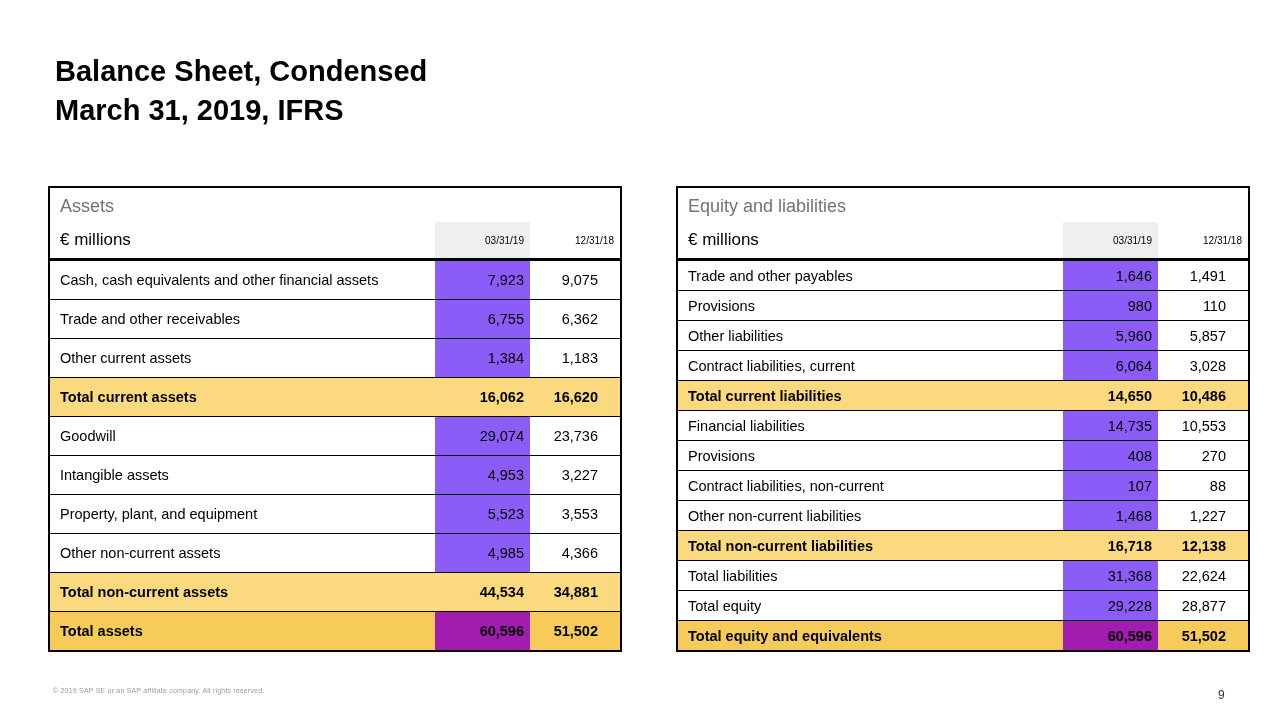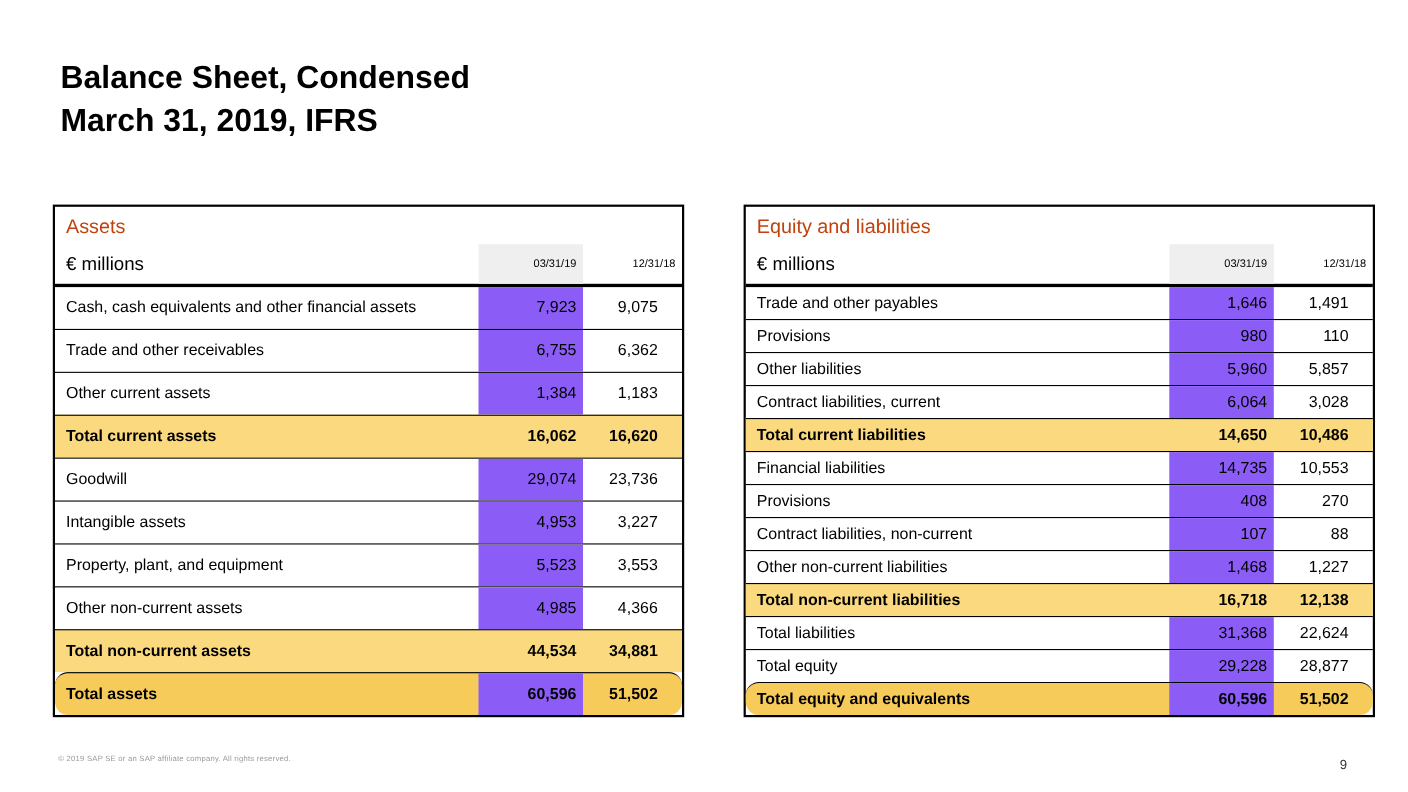--- a/index.html
+++ b/index.html
@@ -44,21 +44,21 @@
     height: 70px;
     border-bottom: 3px solid #000000;
     display: flex;
     flex-direction: column;
     justify-content: space-between;
     flex: none;
   }
   .table-title {
     font-size: 18px;
     padding: 8px 0 0 10px;
-    color: #c2410c;
+    color: #737373;
   }
   .unit-row {
     display: flex;
     align-items: stretch;
     height: 36px;
   }
   .unit-label {
     flex: 1;
     font-size: 17px;
     display: flex;
@@ -96,22 +96,22 @@
     box-sizing: border-box;
     font-size: 14.5px;
     white-space: nowrap;
   }
   .cell.label { flex: 1; padding-left: 10px; }
   .cell.v1 { width: 95px; justify-content: flex-end; padding-right: 6px; }
   .cell.v2 { width: 90px; justify-content: flex-end; padding-right: 22px; }
 
   .row.normal .v1 { background: #8b5cf6; }
   .row.subtotal { background: #FBD97E; font-weight: bold; }
-  .row.total    { background: #F6CB5A; font-weight: bold; border-radius: 12px; }
-  .row.total .v1 { background: #8b5cf6; }
+  .row.total    { background: #F6CB5A; font-weight: bold; }
+  .row.total .v1 { background: #a21caf; }
 
   .copyright {
     position: absolute;
     left: 53px;
     top: 687px;
     font-size: 7px;
     color: #9a9a9a;
     letter-spacing: 0.2px;
   }
   .page-number {

